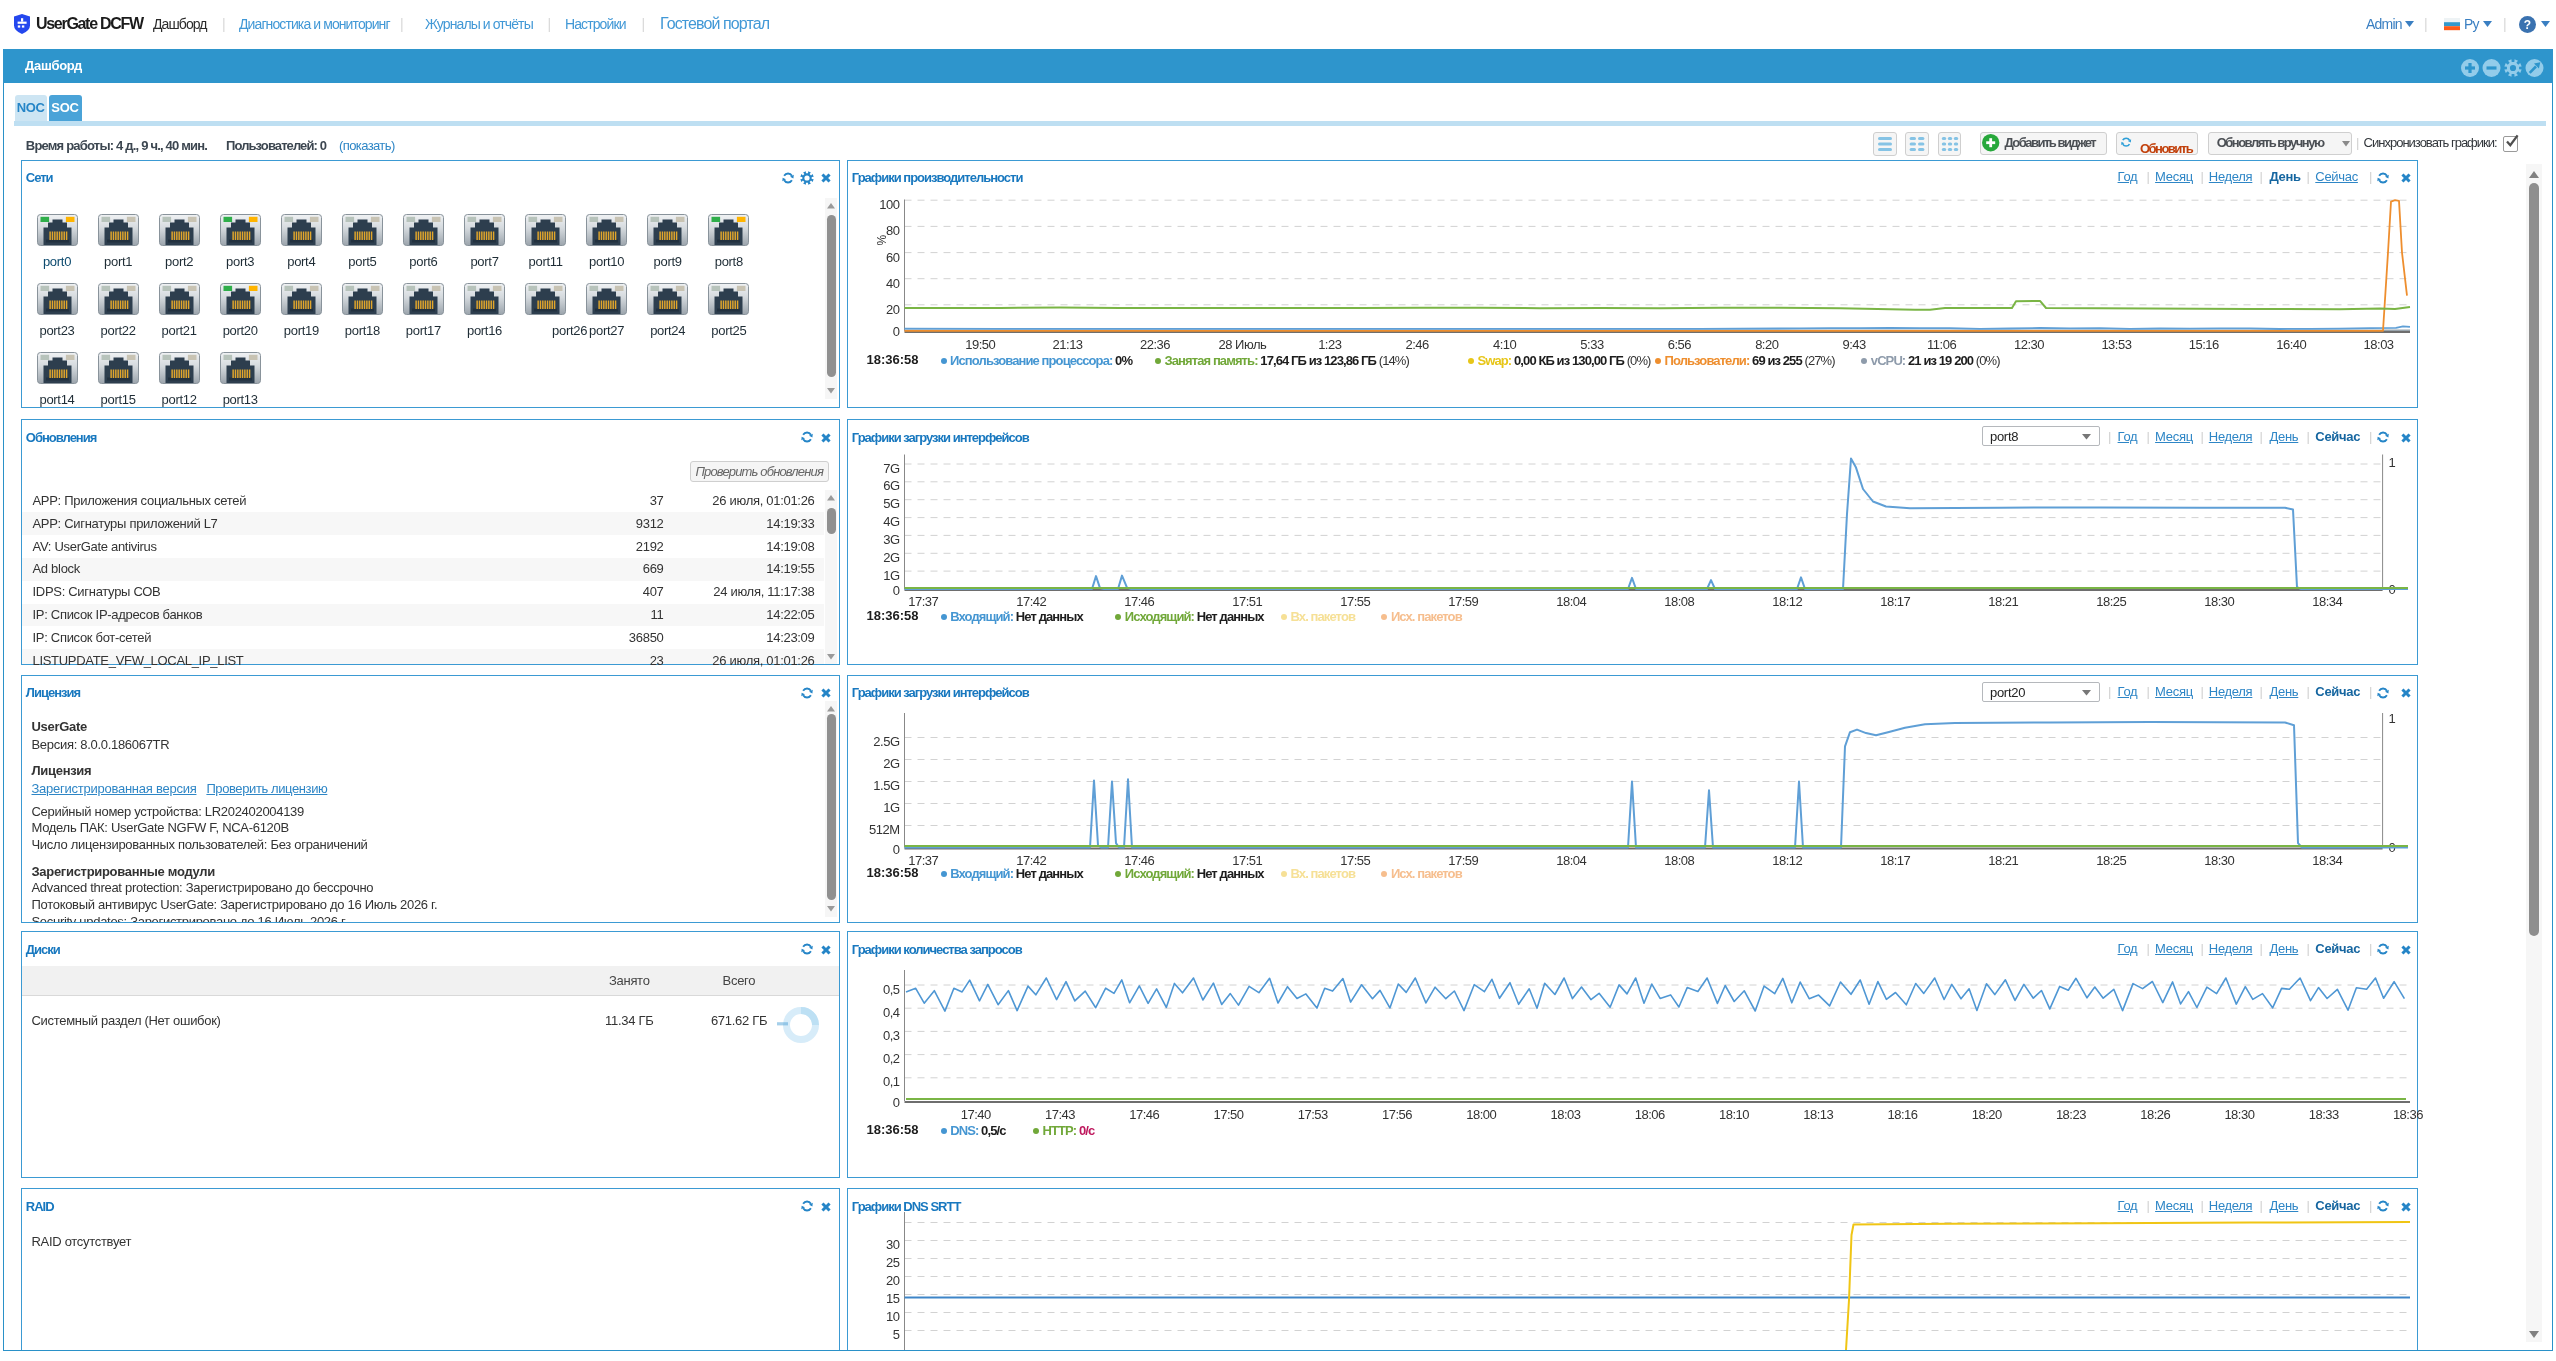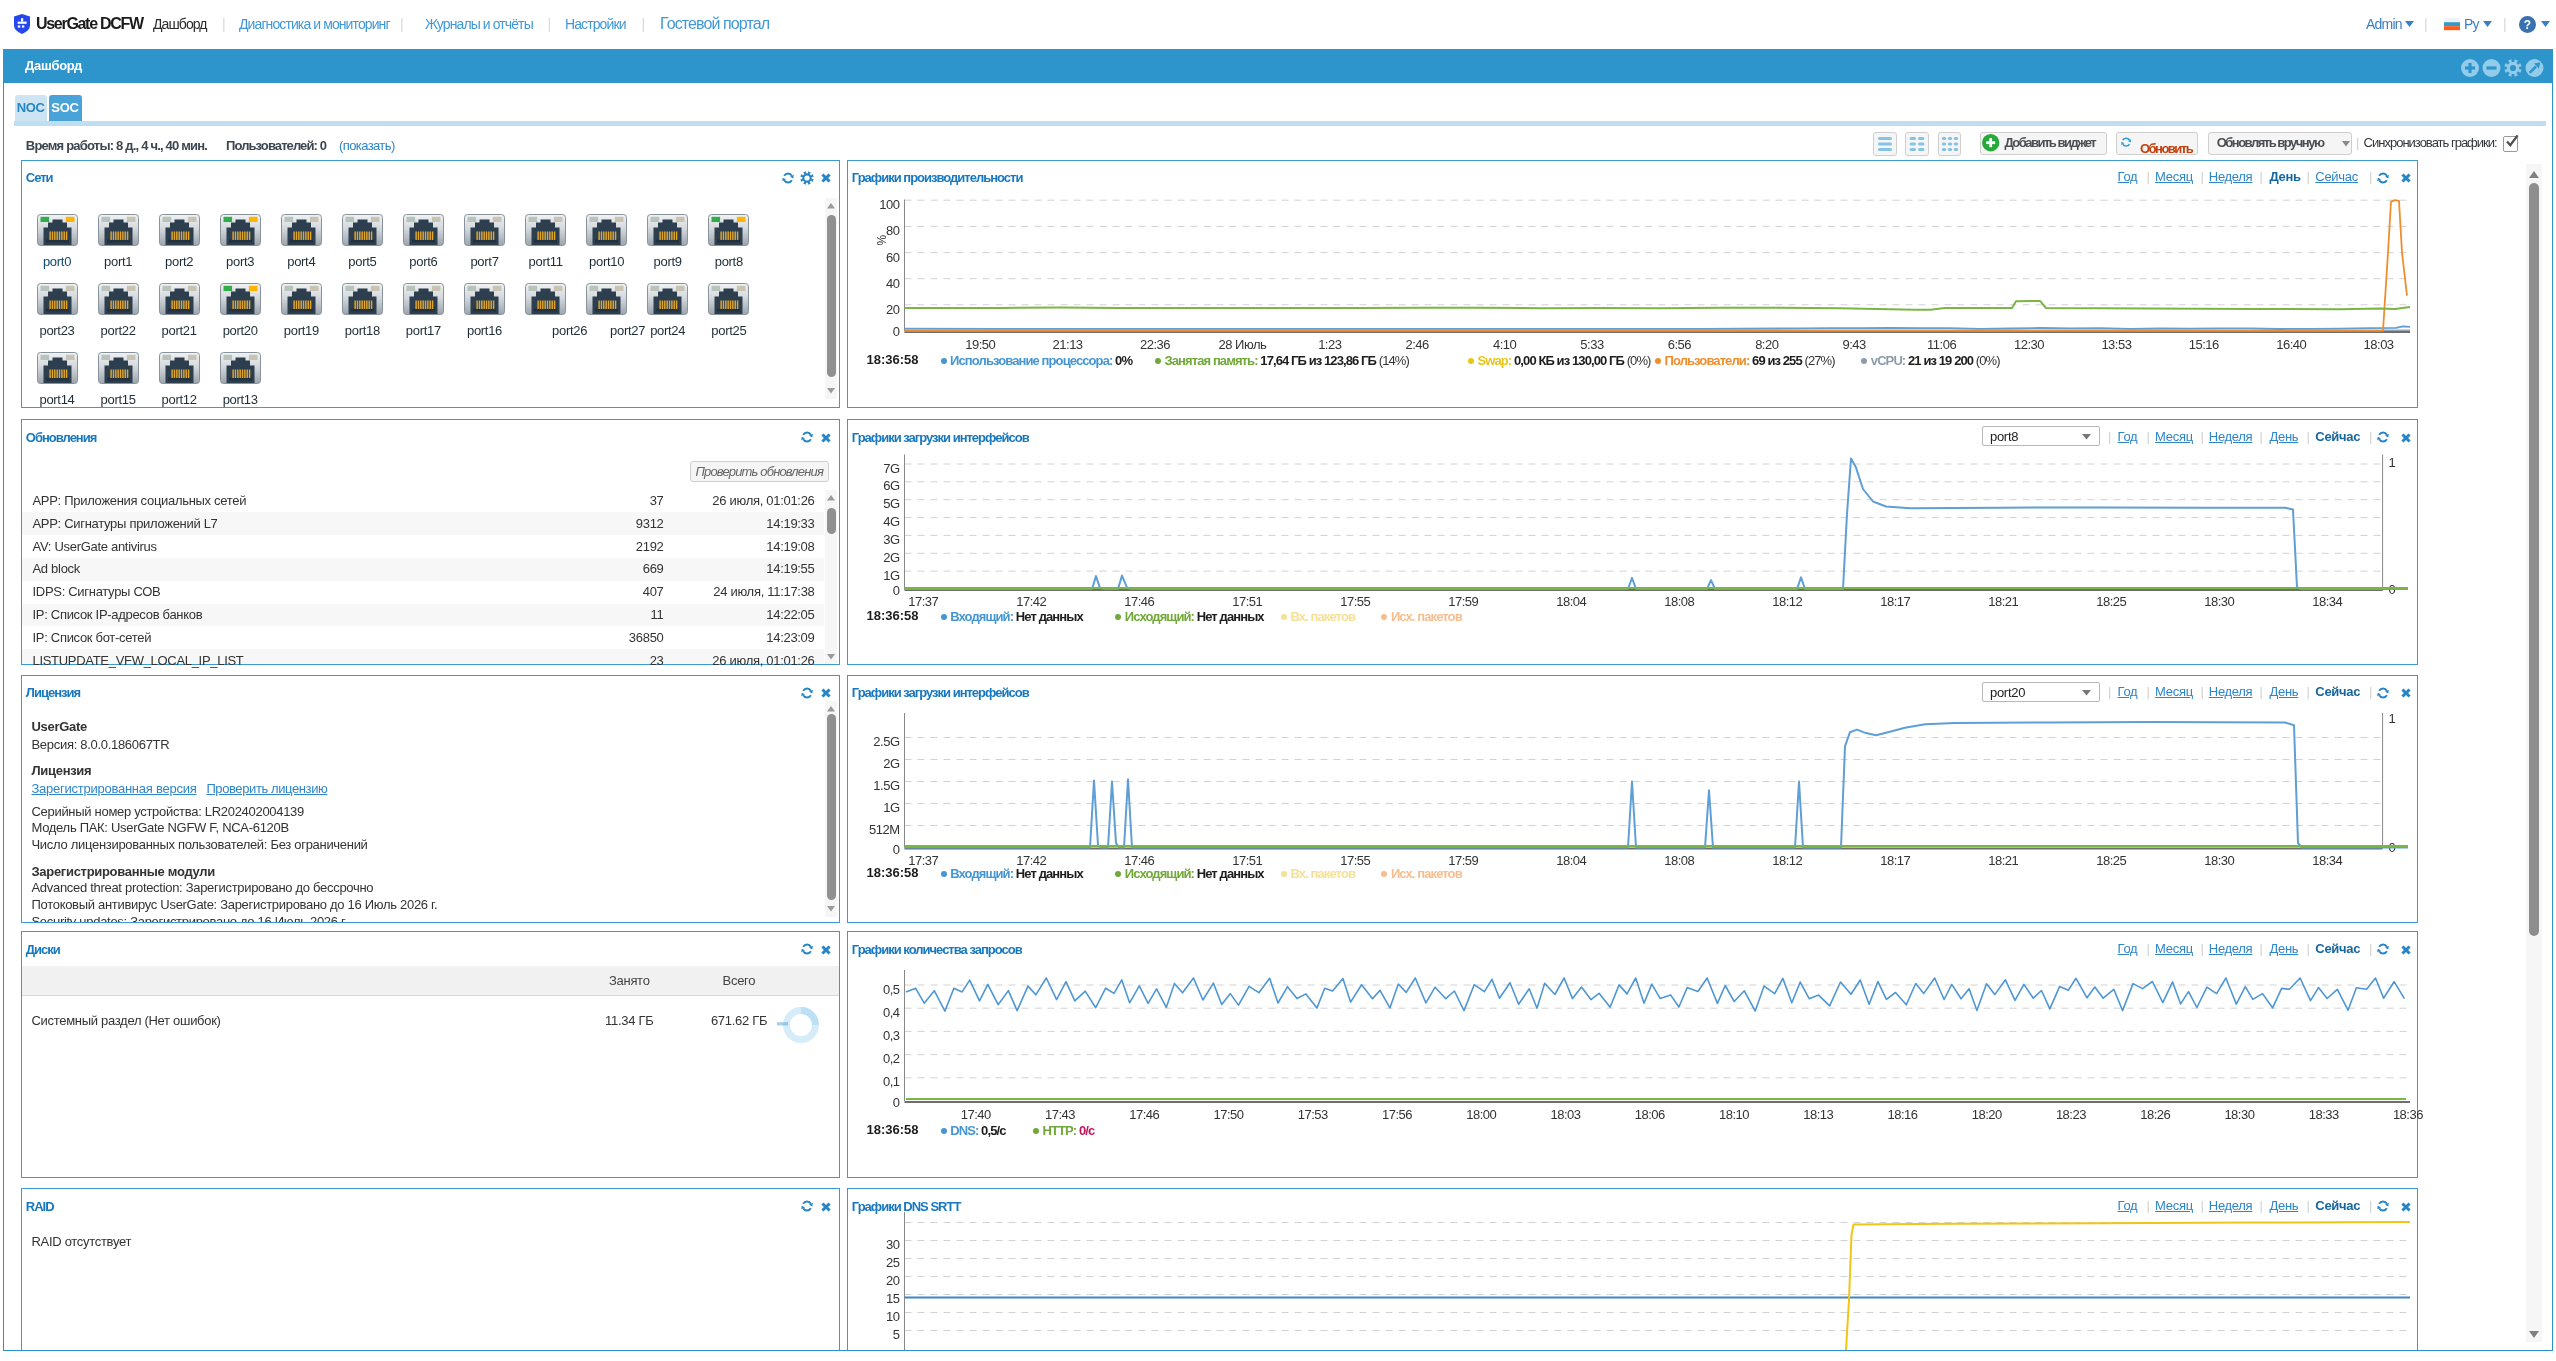--- a/index.html
+++ b/index.html
@@ -65,21 +65,21 @@
 <path fill="#93ccea" fill-rule="evenodd" d="M61.66 11.55 L60.22 15.03 L58.22 13.34 L56.34 15.22 L58.03 17.22 L54.55 18.66 L54.33 16.06 L51.67 16.06 L51.45 18.66 L47.97 17.22 L49.66 15.22 L47.78 13.34 L45.78 15.03 L44.34 11.55 L46.94 11.33 L46.94 8.67 L44.34 8.45 L45.78 4.97 L47.78 6.66 L49.66 4.78 L47.97 2.78 L51.45 1.34 L51.67 3.94 L54.33 3.94 L54.55 1.34 L58.03 2.78 L56.34 4.78 L58.22 6.66 L60.22 4.97 L61.66 8.45 L59.06 8.67 L59.06 11.33Z M56.10 10.00 A3.10 3.10 0 1 0 49.90 10.00 A3.10 3.10 0 1 0 56.10 10.00Z"></path>
 <circle cx="74.5" cy="10" r="9" fill="#93ccea"></circle>
     <path d="M80.3 4.2 L74.0 5.6 78.9 10.5z" fill="#2e95cc"></path>
     <path d="M69.7 14.8l6.3-6.3" stroke="#2e95cc" stroke-width="2.6"></path>
 </svg>
 <div class="abs" style="left:15px;top:95px;width:31.5px;height:25.5px;background:#cde5f3;border-radius:3px 3px 0 0;"></div>
 <div class="t b" style="top:98.5px;left:30.7px;transform:translateX(-50%);color:#2585c7;font-size:13px;">NOC</div>
 <div class="abs" style="left:48.5px;top:95px;width:33px;height:30.5px;background:#4aa3d8;border-radius:3px 3px 0 0;"></div>
 <div class="t b" style="top:98.5px;left:65.0px;transform:translateX(-50%);color:#fff;font-size:13px;">SOC</div>
 <div class="abs" style="left:14px;top:120.5px;width:2532px;height:5px;background:#bedff2;"></div>
-<div class="t b ls8" style="top:137.0px;left:25.8px;color:#3c4650;">Время работы: 8 д., 4 ч., 40 мин.</div>
+<div class="t b ls8" style="top:137.0px;left:25.8px;color:#3c4650;">Время работы: 4 д., 9 ч., 40 мин.</div>
 <div class="t b ls9" style="top:137.0px;left:226.0px;color:#3c4650;">Пользователей: 0</div>
 <div class="t ls6" style="top:137.0px;left:339.0px;color:#2e86c6;">(показать)</div>
 <div class="btn" style="left:1873px;top:131.5px;width:23.5px;height:24px;"></div>
 <svg class="abs" style="left:1873.8px;top:132.5px" width="22" height="22" viewBox="0 0 22 22">
     <g fill="#85c3e5">
       <rect x="4" y="4" width="14" height="3" rx="1.5"></rect>
       <rect x="4" y="9.5" width="14" height="3" rx="1.5"></rect>
       <rect x="4" y="15" width="14" height="3" rx="1.5"></rect>
     </g>
   </svg>
@@ -411,21 +411,21 @@
 <div class="t " style="top:321.5px;left:484.5px;transform:translateX(-50%);color:#1f2d36;">port16</div>
 <svg class="abs" style="left:525.1px;top:282.5px" width="41" height="32" viewBox="0 0 41 32">
     <use href="#rj45"></use>
     <use href="#led_off"></use>
   </svg>
 <div class="t " style="top:321.5px;left:545.6px;transform:translateX(-50%);color:#1f2d36;padding-left:48px;">port26</div>
 <svg class="abs" style="left:586.1px;top:282.5px" width="41" height="32" viewBox="0 0 41 32">
     <use href="#rj45"></use>
     <use href="#led_off"></use>
   </svg>
-<div class="t " style="top:321.5px;left:606.6px;transform:translateX(-50%);color:#1f2d36;margin-left:21px;">port27</div>
+<div class="t " style="top:321.5px;left:606.6px;transform:translateX(-50%);color:#1f2d36;">port27</div>
 <svg class="abs" style="left:647.2px;top:282.5px" width="41" height="32" viewBox="0 0 41 32">
     <use href="#rj45"></use>
     <use href="#led_off"></use>
   </svg>
 <div class="t " style="top:321.5px;left:667.7px;transform:translateX(-50%);color:#1f2d36;">port24</div>
 <svg class="abs" style="left:708.3px;top:282.5px" width="41" height="32" viewBox="0 0 41 32">
     <use href="#rj45"></use>
     <use href="#led_off"></use>
   </svg>
 <div class="t " style="top:321.5px;left:728.8px;transform:translateX(-50%);color:#1f2d36;">port25</div>

